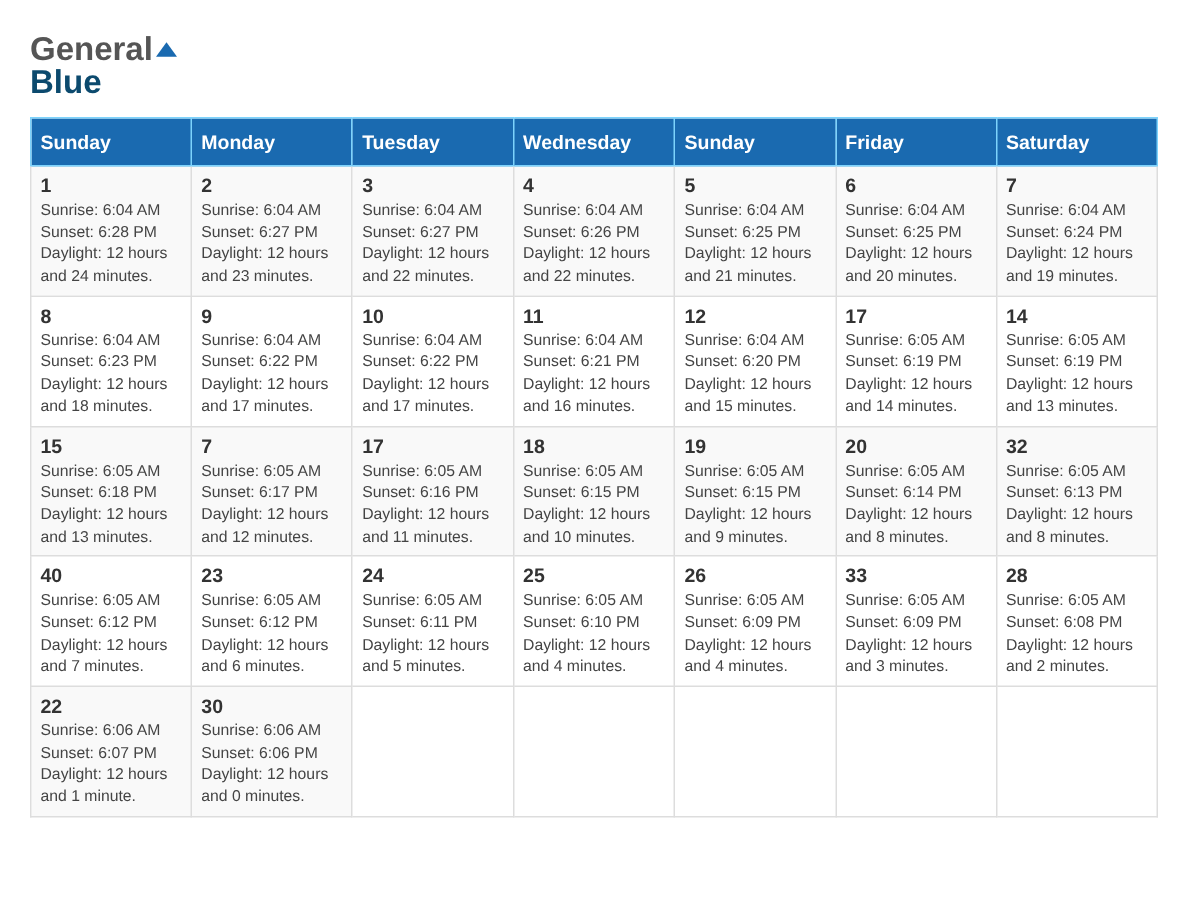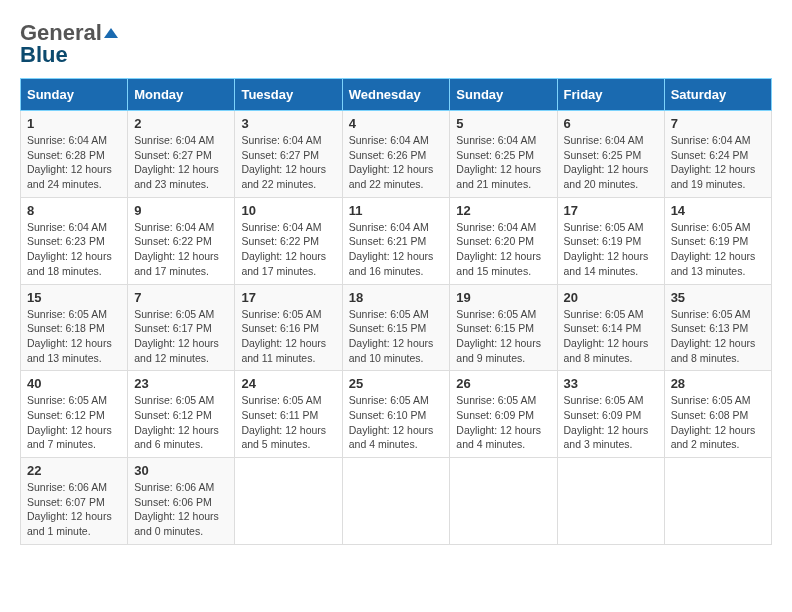--- a/index.html
+++ b/index.html
@@ -199,21 +199,21 @@
   </td>
         <td>
     <span class="day-number">19</span>
     <span class="day-info">Sunrise: 6:05 AM<br>Sunset: 6:15 PM<br>Daylight: 12 hours and 9 minutes.</span>
   </td>
         <td>
     <span class="day-number">20</span>
     <span class="day-info">Sunrise: 6:05 AM<br>Sunset: 6:14 PM<br>Daylight: 12 hours and 8 minutes.</span>
   </td>
         <td>
-    <span class="day-number">35</span>
+    <span class="day-number">32</span>
     <span class="day-info">Sunrise: 6:05 AM<br>Sunset: 6:13 PM<br>Daylight: 12 hours and 8 minutes.</span>
   </td>
       </tr>
       <tr>
         <td>
     <span class="day-number">40</span>
     <span class="day-info">Sunrise: 6:05 AM<br>Sunset: 6:12 PM<br>Daylight: 12 hours and 7 minutes.</span>
   </td>
         <td>
     <span class="day-number">23</span>

